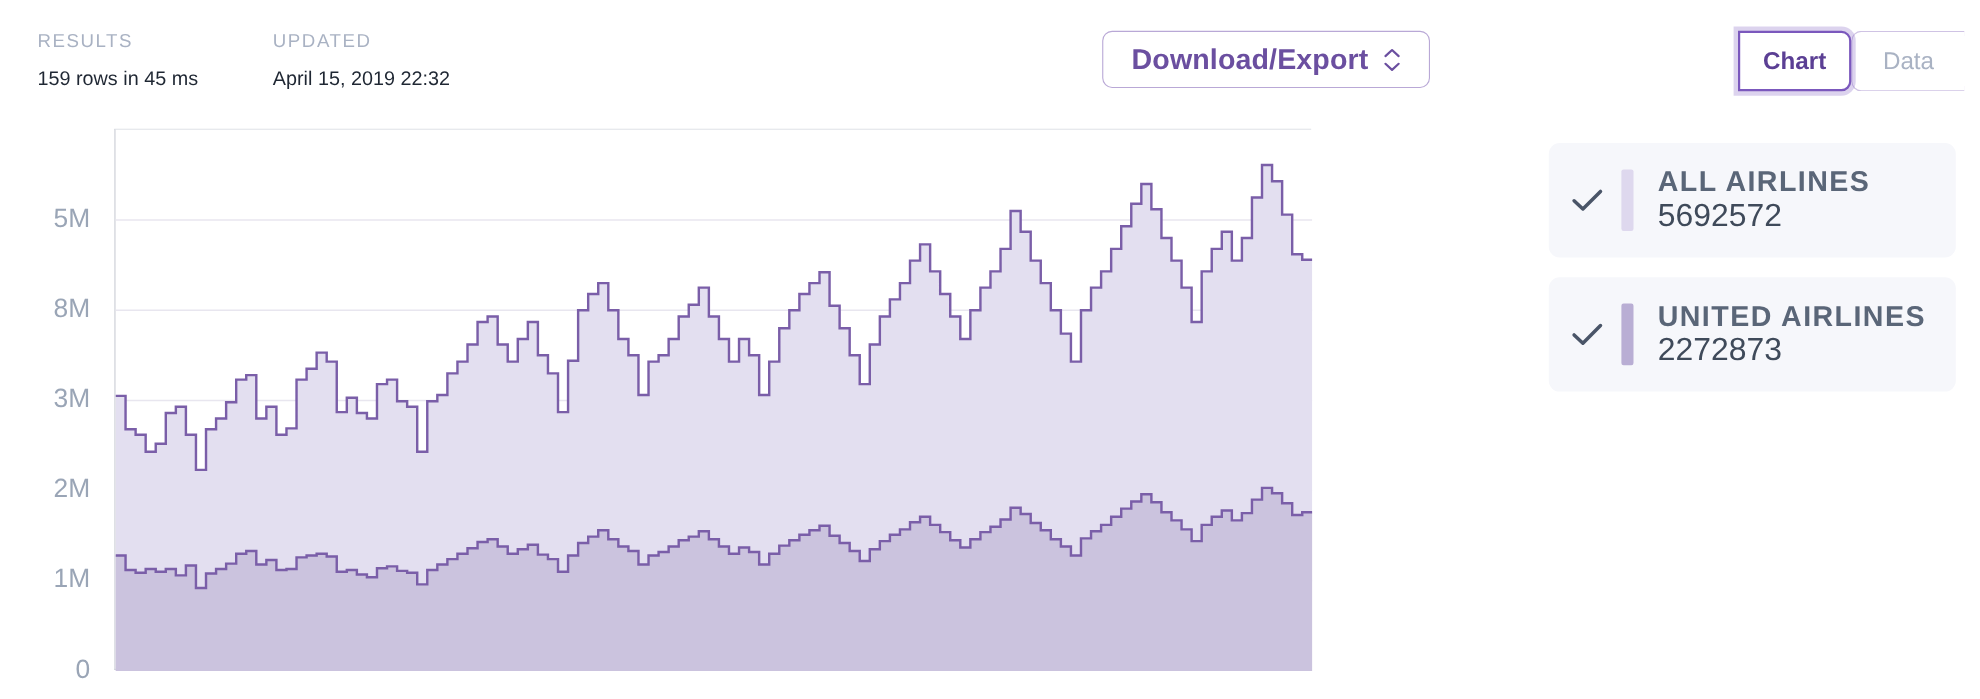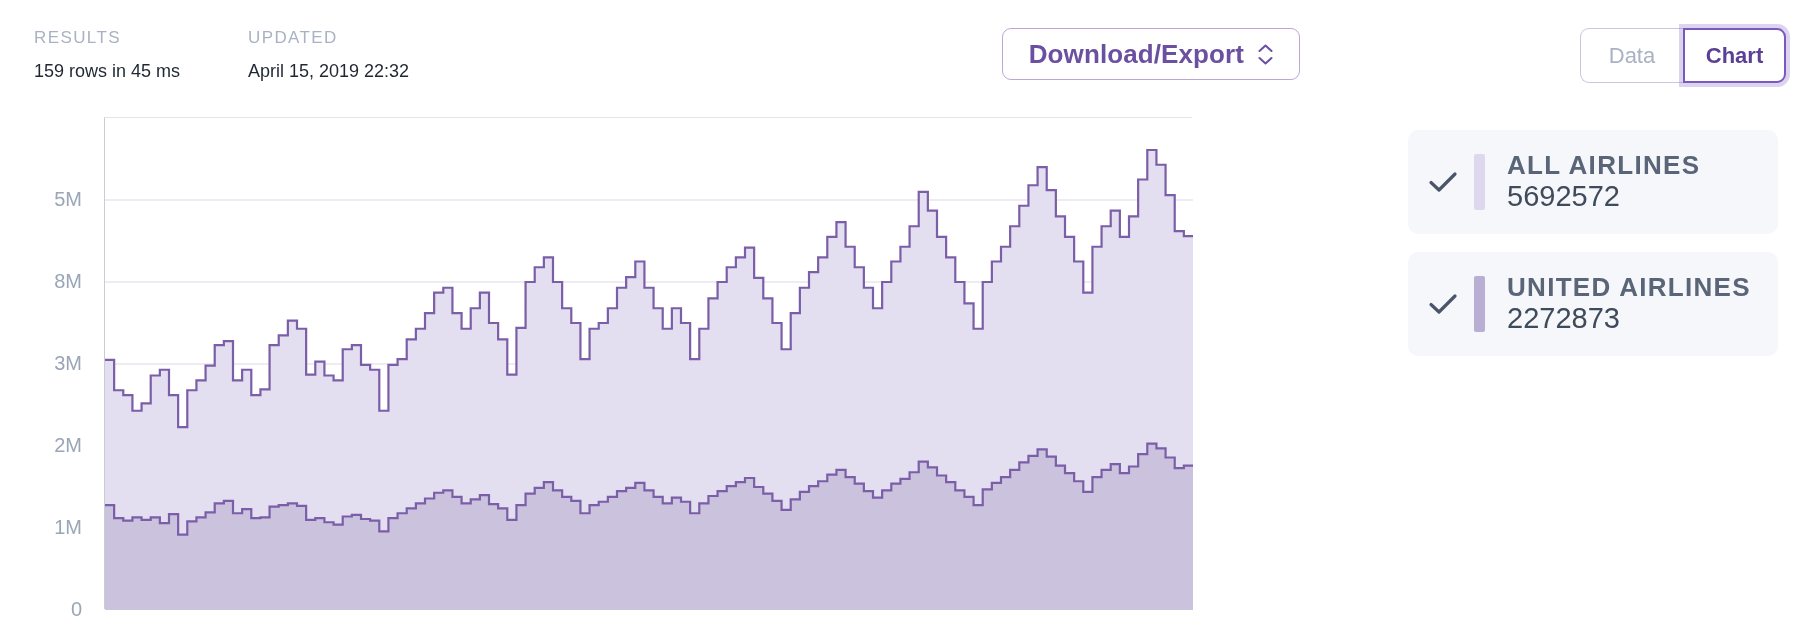--- a/index.html
+++ b/index.html
@@ -60,21 +60,21 @@
     border-radius:0 9px 9px 0;
     box-shadow:0 0 0 4px rgba(139,108,199,.30);
     position:relative; z-index:2;
   }
 
   
   .chart-area { position:absolute; left:0; top:105px; width:1215px; height:530px; }
   .y-labels { position:absolute; left:0; top:0; width:96px; height:530px; }
   .y-label {
     position:absolute; right:14px;
-    font-size:20px; color:#9aa5b6; line-height:24px;
+    font-size:24px; color:#9aa5b6; line-height:24px;
     text-align:right; transform:translateY(-50%); white-space:nowrap;
   }
   .plot {
     position:absolute; left:104px; top:12px;
     width:1088px; height:492px;
     border-left:1.6px solid #c9ccd4;
     border-top:1.6px solid #e2e4e9;
     border-bottom:1.6px solid #c9ccd4;
   }
   .plot svg { display:block; position:absolute; left:0; top:0; }
@@ -119,22 +119,22 @@
         <svg width="15" height="9" viewBox="0 0 15 9">
           <path d="M1.5 7 L7.5 1.5 L13.5 7" fill="none" stroke="#6b4fa0" stroke-width="2" stroke-linecap="round" stroke-linejoin="round"></path>
         </svg>
         <svg width="15" height="9" viewBox="0 0 15 9">
           <path d="M1.5 2 L7.5 7.5 L13.5 2" fill="none" stroke="#6b4fa0" stroke-width="2" stroke-linecap="round" stroke-linejoin="round"></path>
         </svg>
       </span>
     </div>
 
     <div class="seg-wrap">
+      <div class="seg-btn active">Chart</div>
       <div class="seg-btn inactive">Data</div>
-      <div class="seg-btn active">Chart</div>
     </div>
   </div>
 
   <div class="chart-area">
     <div class="y-labels" id="y-labels">
         <div class="y-label" style="top: 504px;">0</div>
         <div class="y-label" style="top: 422px;">1M</div>
         <div class="y-label" style="top: 340px; text-align: right;">2M</div>
         <div class="y-label" style="top: 258px;">3M</div>
         <div class="y-label" style="top: 176px;">8M</div>

